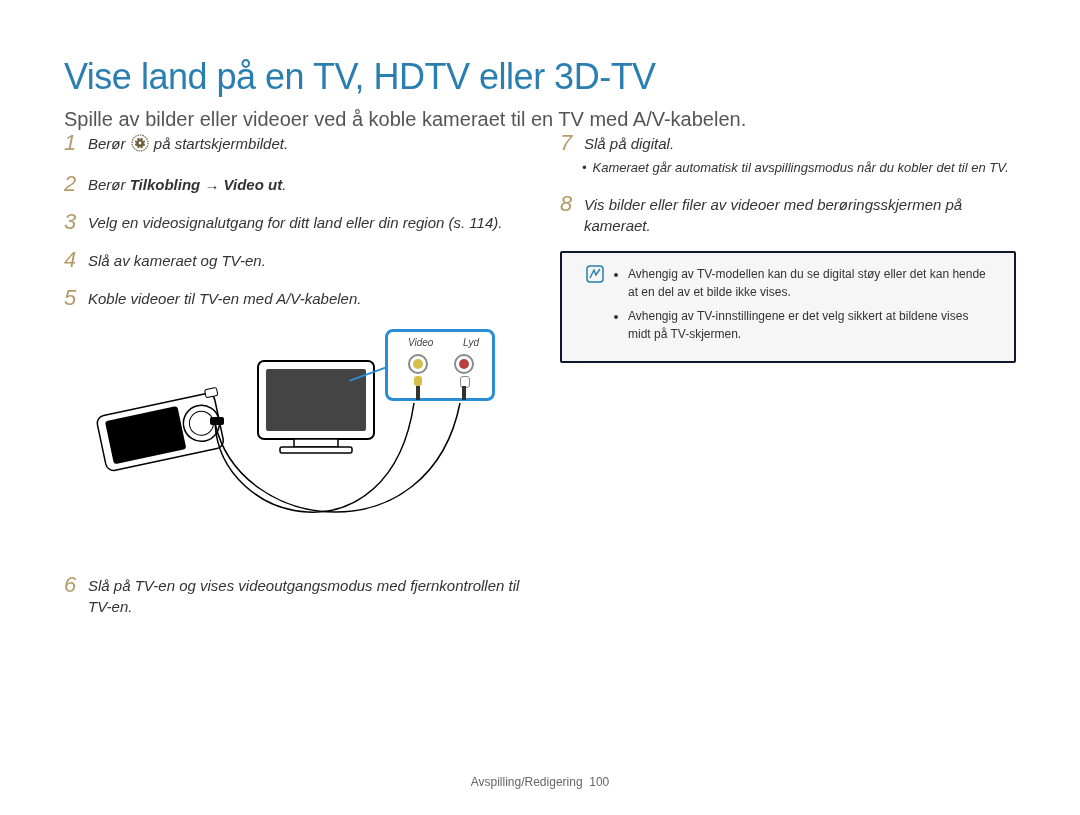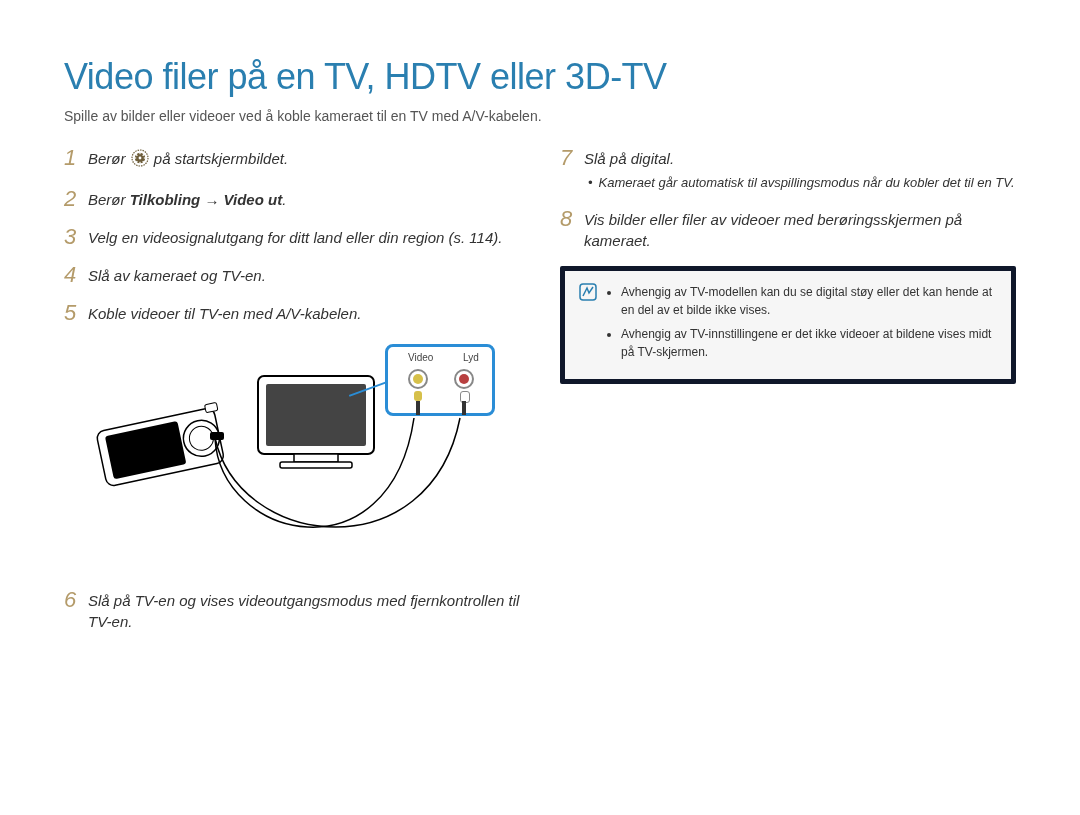--- a/index.html
+++ b/index.html
@@ -1,56 +1,56 @@
 <!DOCTYPE html>
 <html><head>
 <meta charset="utf-8">
 <style>
   * { box-sizing: border-box; margin: 0; padding: 0; }
   html, body { width: 1080px; height: 815px; font-family: Arial, Helvetica, sans-serif; background: #fff; color: #333; }
   .page { width: 1080px; height: 815px; padding: 56px 64px 30px 64px; position: relative; }
   h1.title { font-size: 36px; font-weight: 400; color: #2a7fb0; letter-spacing: -0.5px; margin-bottom: 10px; }
-  .subtitle { font-size: 14px; color: #555; margin-bottom: 22px; }
+  .subtitle { font-size: 20px; color: #555; }
   .cols { display: flex; gap: 40px; }
   .col { flex: 1; font-size: 15px; line-height: 1.45; }
   .step { display: flex; margin-bottom: 14px; }
   .step .num { flex: 0 0 24px; font-size: 22px; font-style: italic; font-weight: 400; color: #b49b6a; line-height: 1.1; }
   .step .body { flex: 1; padding-top: 2px; font-style: italic; }
-  .step .body .sub { font-size: 13px; margin-top: 4px; margin-left: 14px; text-indent: -10px; }
+  .step .body .sub { font-size: 13px; margin-top: 4px; margin-left: 8px; text-indent: -10px; }
   .step .body .sub::before { content: "•"; margin-right: 6px; color: #333; }
-  .diagram { margin: 6px 0 18px 26px; position: relative; width: 380px; height: 230px; }
+  .diagram { margin: 6px 0 18px 26px; position: relative; width: 380px; height: 230px; font-style: italic; }
   .camera { position: absolute; left: 0; top: 60px; }
   .tv { position: absolute; left: 160px; top: 30px; }
   .callout { position: absolute; left: 295px; top: 4px; width: 110px; height: 72px; border: 3px solid #2a8dd6; border-radius: 8px; background: #fff; }
   .callout-line { position: absolute; left: 258px; top: 48px; width: 40px; height: 2px; background: #2a8dd6; transform: rotate(-20deg); }
   .callout .label { position: absolute; top: 4px; font-size: 10px; color: #444; }
   .callout .label.v { left: 20px; } .callout .label.a { left: 75px; }
   .callout .jack { position: absolute; top: 22px; width: 20px; height: 20px; border-radius: 50%; border: 2px solid #888; }
   .callout .jack.inner::after { content:""; position:absolute; left:3px; top:3px; width:10px; height:10px; border-radius:50%; }
   .callout .jack.v { left: 20px; } .callout .jack.v::after { background:#d6c04a; }
   .callout .jack.a { left: 66px; } .callout .jack.a::after { background:#b84040; }
   .callout .plug { position:absolute; top:44px; width:14px; height:26px; }
   .callout .plug.v { left:23px; } .callout .plug.a { left:69px; }
   .callout .plug::before { content:""; position:absolute; top:0; left:3px; width:8px; height:10px; border-radius:3px; }
   .callout .plug.v::before { background:#d6c04a; }
   .callout .plug.a::before { background:#fff; border:1px solid #888; }
   .callout .plug::after { content:""; position:absolute; top:10px; left:5px; width:4px; height:14px; background:#333; }
   .camport { position:absolute; left:120px; top:92px; width:14px; height:8px; background:#000; border-radius:2px; }
-  .notebox { margin-top: 10px; border: 5px solid #0f172a; background: #f6f6f6; display: flex; padding: 12px 14px; border-radius: 2px; font-size: 12px; line-height: 1.5; }
+  .notebox { margin-top: 10px; border: 2px solid #0f172a; background: #f6f6f6; display: flex; padding: 12px 24px; border-radius: 2px; font-size: 12px; line-height: 1.5; }
   .notebox .note-icon { flex: 0 0 26px; }
   .notebox ul { list-style: disc; margin-left: 16px; }
   .notebox ul li { margin-bottom: 6px; }
   .footer { position: absolute; bottom: 26px; left: 0; width: 100%; text-align: center; font-size: 12px; color: #666; }
   .gear-icon { display:inline-block; vertical-align:-3px; margin:0 1px; }
 </style>
 </head>
 <body>
 
 <div class="page">
-  <h1 class="title">Video filer på en TV, HDTV eller 3D-TV</h1>
+  <h1 class="title">Vise land på en TV, HDTV eller 3D-TV</h1>
   <div class="subtitle">Spille av bilder eller videoer ved å koble kameraet til en TV med A/V-kabelen.</div>
 
   <div class="cols">
 
     <div class="col">
 
       <div class="step">
         <div class="num">1</div>
         <div class="body">
           <span>Berør </span>
@@ -151,19 +151,22 @@
 
       <div class="notebox">
         <div class="note-icon">
           <svg width="18" height="18" viewBox="0 0 18 18">
             <rect x="1" y="1" width="16" height="16" rx="3" fill="none" stroke="#2a7fb0" stroke-width="1.5"></rect>
             <path d="M4 13 L8 5 L10 10 L14 4" fill="none" stroke="#2a7fb0" stroke-width="1.5"></path>
           </svg>
         </div>
         <ul>
           <li>Avhengig av TV-modellen kan du se digital støy eller det kan hende at en del av et bilde ikke vises.</li>
-          <li>Avhengig av TV-innstillingene er det ikke videoer at bildene vises midt på TV-skjermen.</li>
+          <li>Avhengig av TV-innstillingene er det velg sikkert at bildene vises midt på TV-skjermen.</li>
         </ul>
       </div>
     </div>
   </div>
 
+  <div class="footer">
+    <span>Avspilling/Redigering</span>&nbsp;&nbsp;<span>100</span>
+  </div>
 </div>
 
 </body></html>

